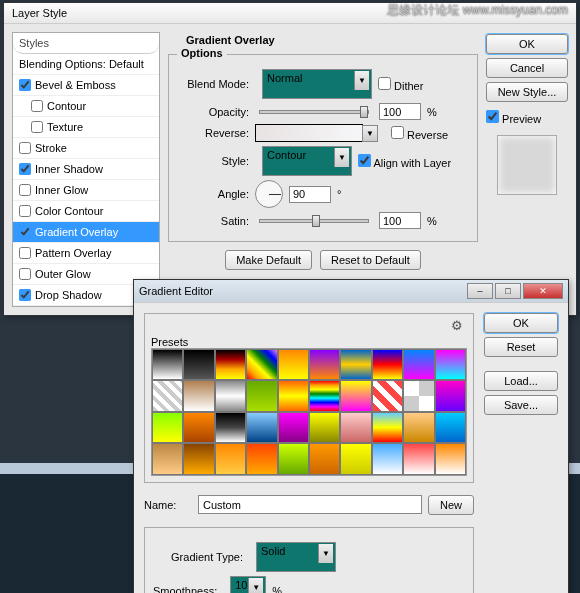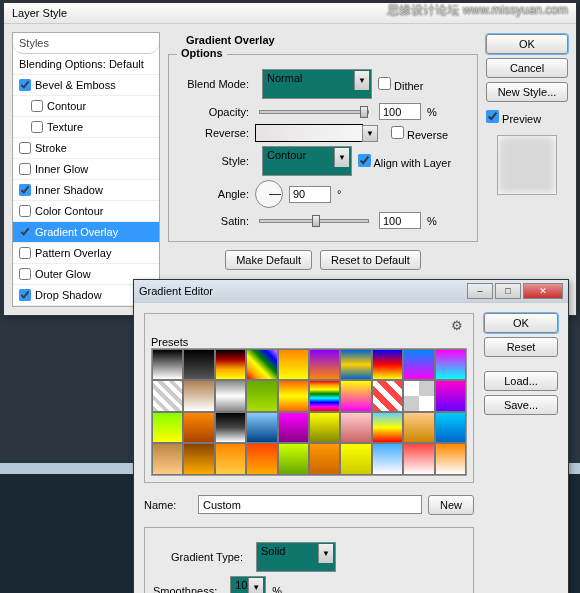--- a/index.html
+++ b/index.html
@@ -71,26 +71,26 @@
           </div>
           <div class="style-item indent">
             <input type="checkbox" style="">
             <span>Texture</span>
           </div>
           <div class="style-item">
             <input type="checkbox" style="">
             <span>Stroke</span>
           </div>
           <div class="style-item">
+            <input type="checkbox" checked="" style="">
+            <span>Inner Shadow</span>
+          </div>
+          <div class="style-item">
             <input type="checkbox" style="">
             <span>Inner Glow</span>
-          </div>
-          <div class="style-item">
-            <input type="checkbox" checked="" style="">
-            <span>Inner Shadow</span>
           </div>
           <div class="style-item">
             <input type="checkbox" style="">
             <span>Color Contour</span>
           </div>
           <div class="style-item selected">
             <input type="checkbox" checked="" style="">
             <span>Gradient Overlay</span>
           </div>
           <div class="style-item">

